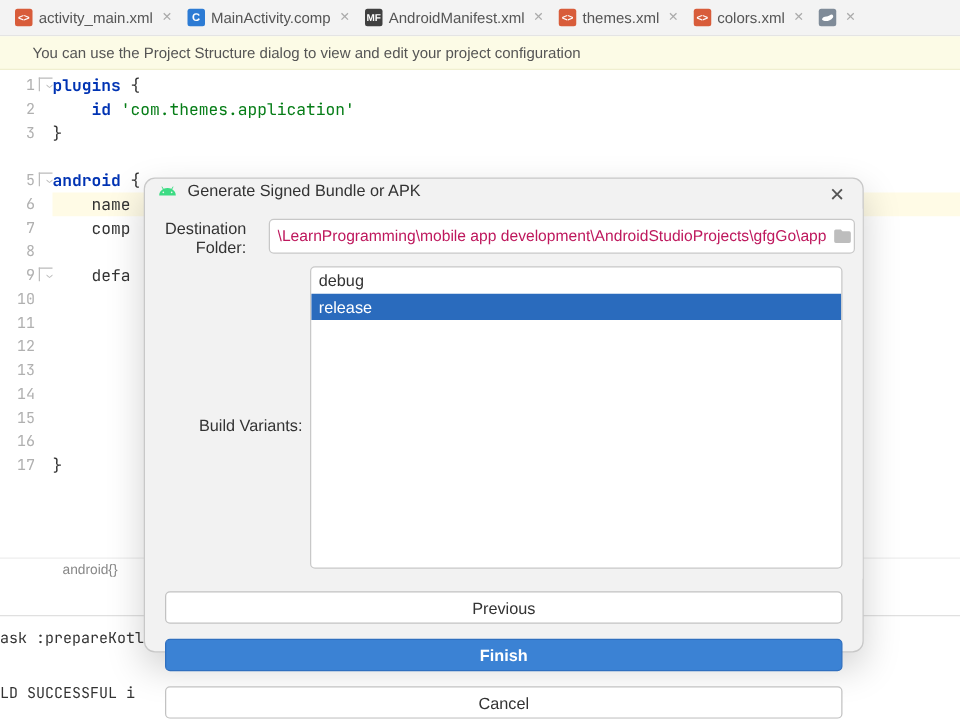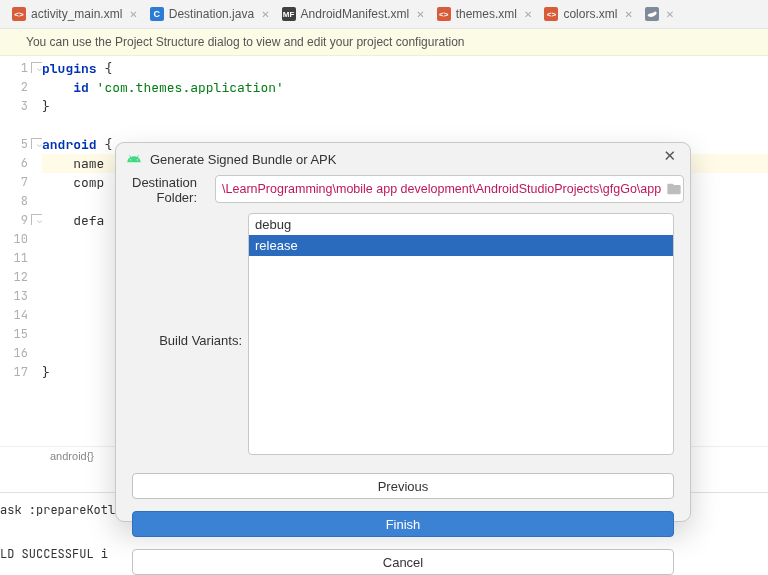--- a/index.html
+++ b/index.html
@@ -134,21 +134,21 @@
     height: 378px;
     background: #f2f2f2;
     border: 1px solid #c8c8c8;
     border-radius: 9px;
     box-shadow: 0 12px 30px rgba(0,0,0,0.18);
     display: flex;
     flex-direction: column;
   }
   .dialog-title {
     display: flex;
-    align-items: flex-end;
+    align-items: flex-start;
     height: 30px;
     padding: 2px 10px 0 10px;
     font-size: 13px;
     color: #333;
   }
   .dialog-title .android-ico {
     width: 16px; height: 16px;
     margin-right: 8px;
     display:inline-block;
   }
@@ -227,35 +227,35 @@
     background: #fff;
     font-size: 13px;
     color:#333;
     cursor:pointer;
     padding:0 12px;
   }
   .btn.primary {
     background: #3b82d4;
     border-color:#2f6fbf;
     color:#fff;
-    font-weight: 400;
+    font-weight: 700;
   }
 </style>
 </head>
 <body>
 
 <div class="tabs">
   <div class="tab">
     <span class="file-ico ico-xml">&lt;&gt;</span>
     <span>activity_main.xml</span>
     <span class="tab-close">✕</span>
   </div>
   <div class="tab">
     <span class="file-ico ico-java">C</span>
-    <span>Destination.java</span>
+    <span>MainActivity.comp</span>
     <span class="tab-close">✕</span>
   </div>
   <div class="tab">
     <span class="file-ico ico-manifest">MF</span>
     <span>AndroidManifest.xml</span>
     <span class="tab-close">✕</span>
   </div>
   <div class="tab">
     <span class="file-ico ico-xml">&lt;&gt;</span>
     <span>themes.xml</span>

